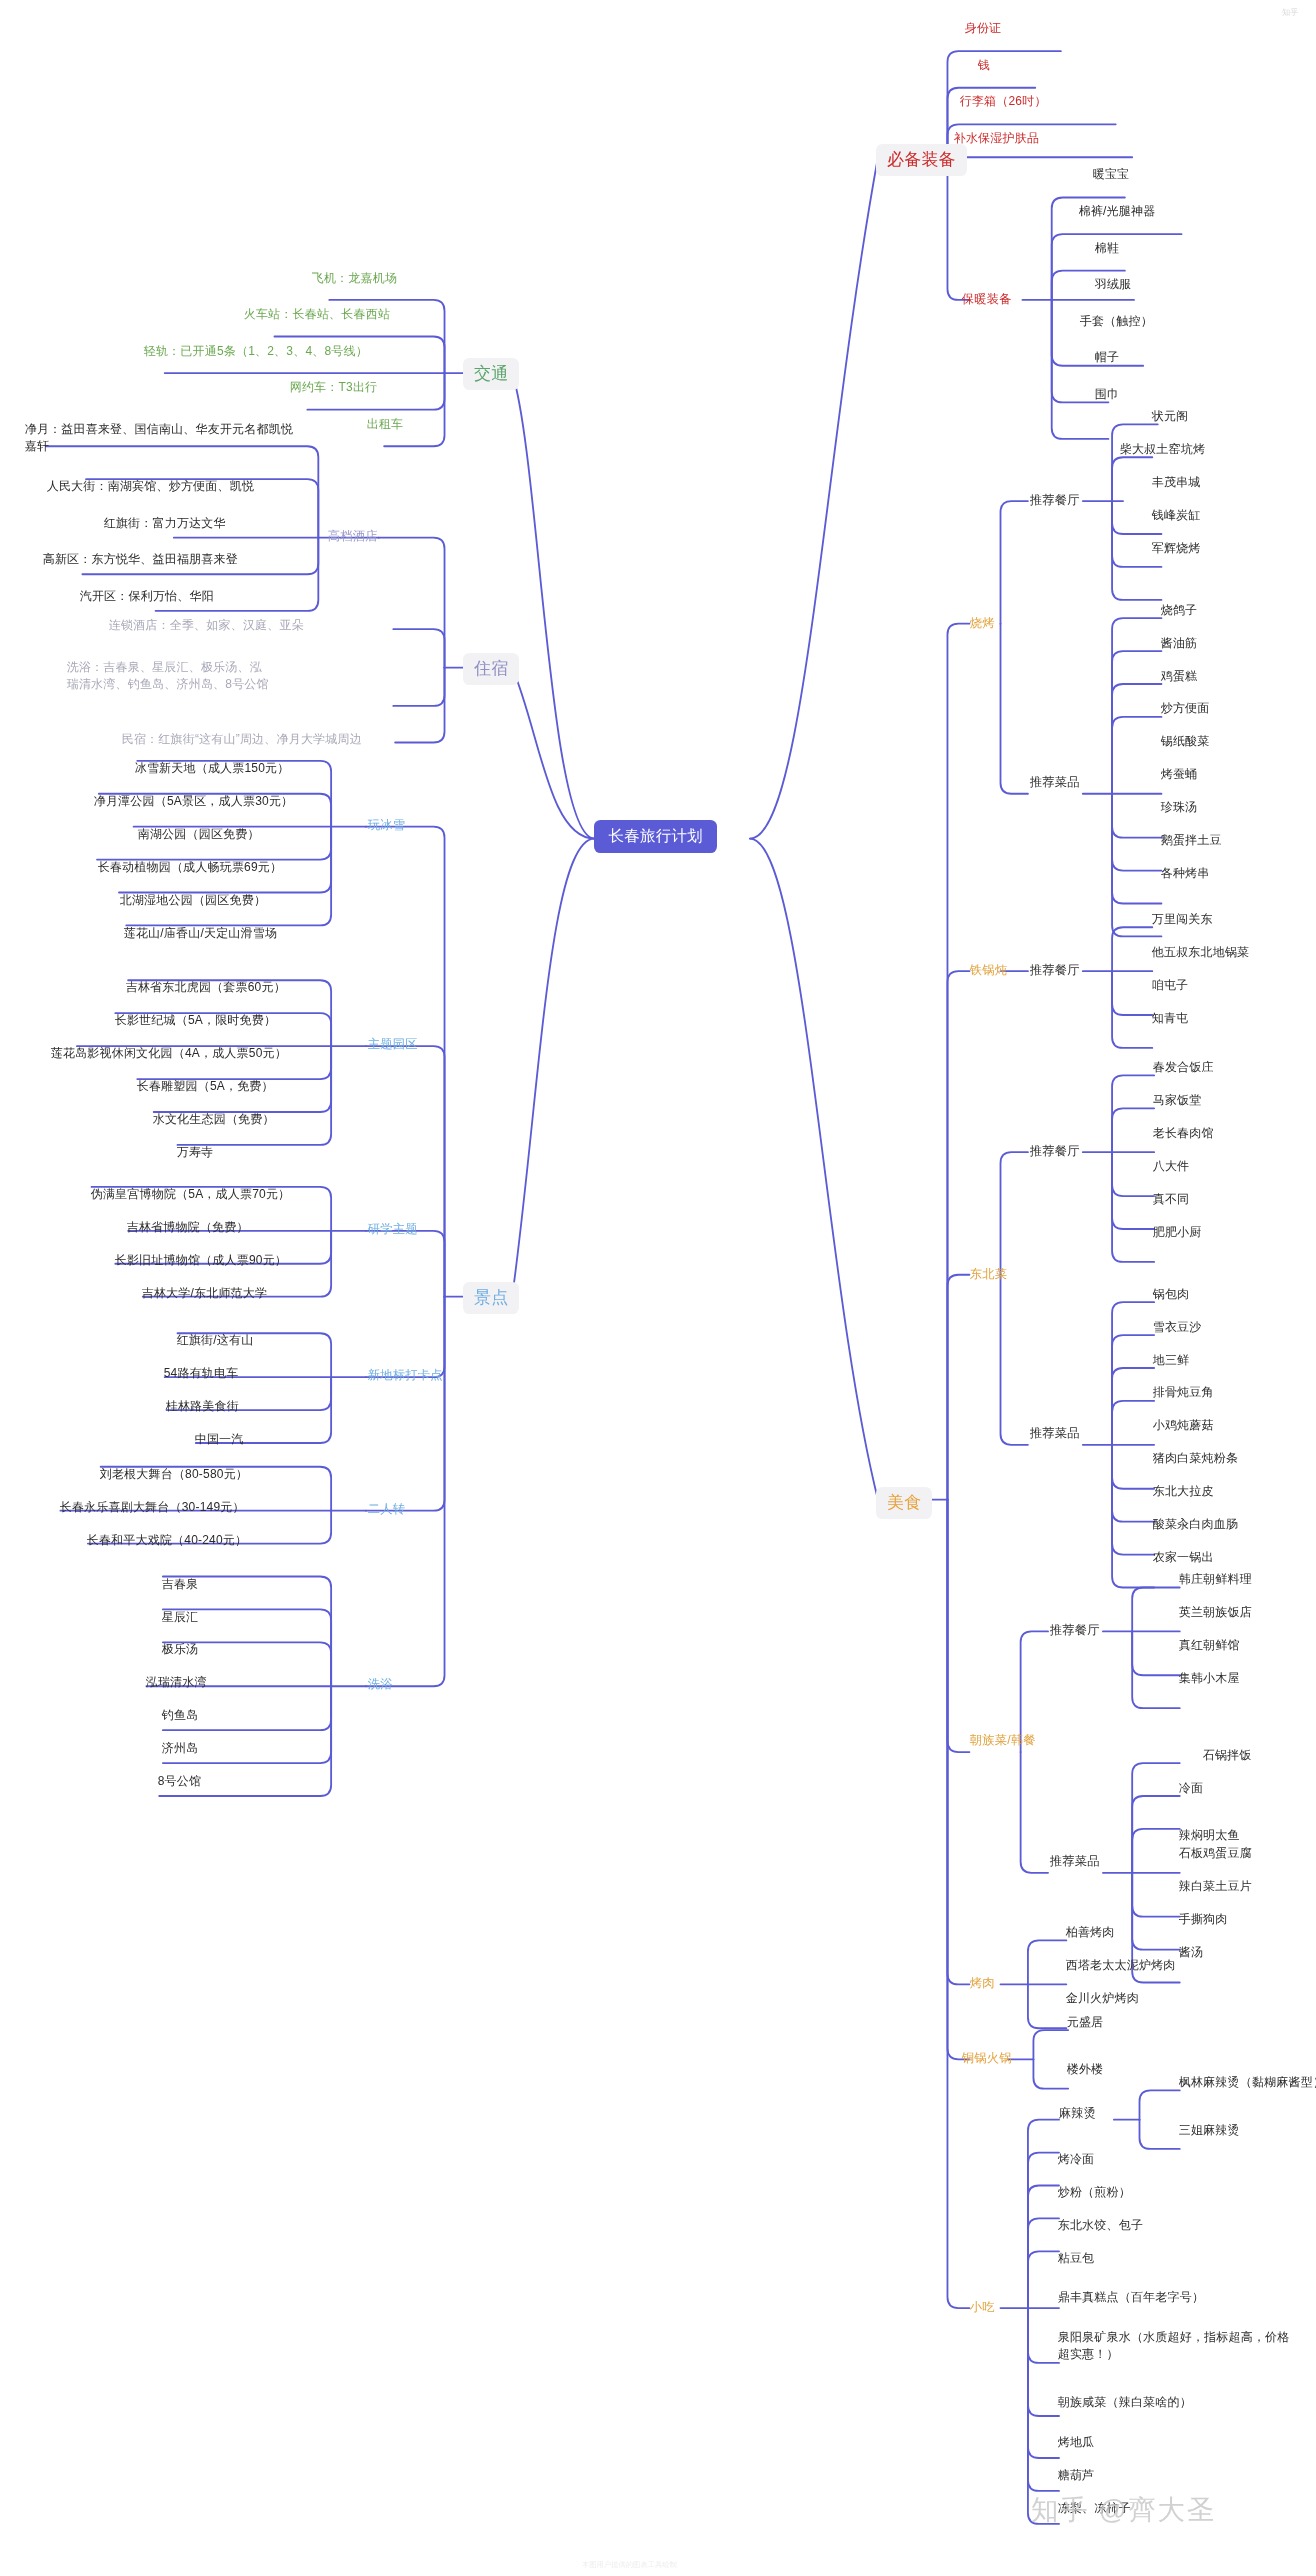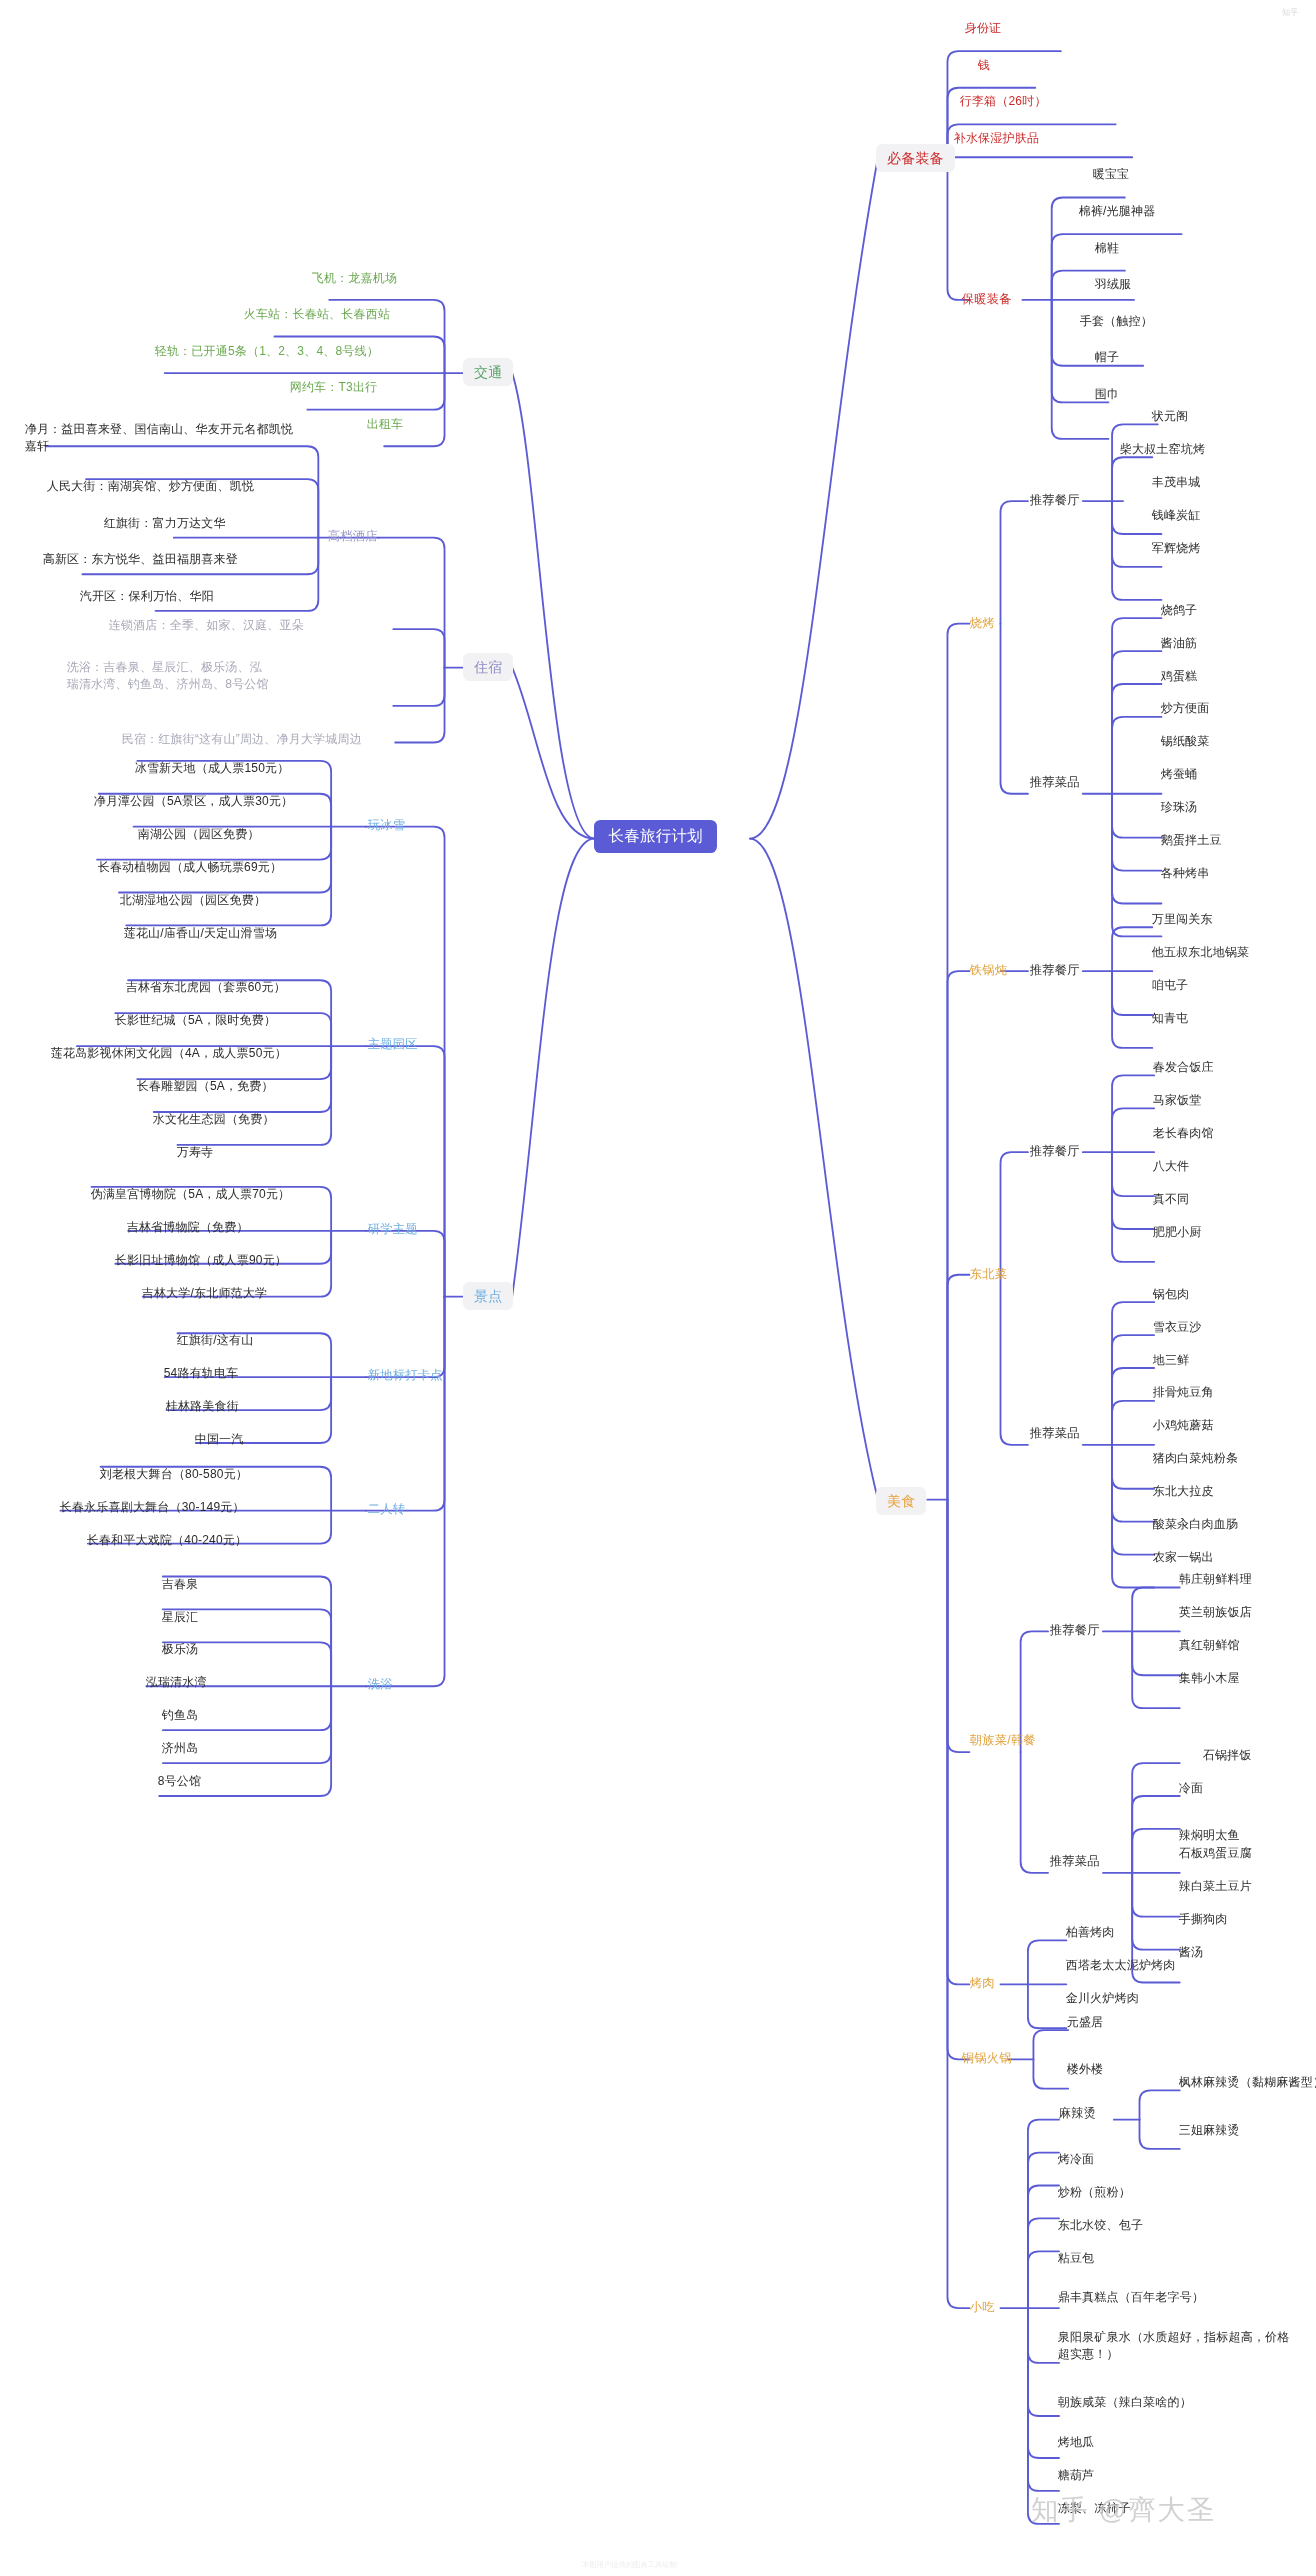--- a/index.html
+++ b/index.html
@@ -33,21 +33,21 @@
     border-radius: 6.4px;
     padding: 6.4px 14.6px;
     font-size: 15.5px;
     font-weight: 400;
   }
   
   .l1 {
     background: #f2f2f5;
     border-radius: 6.4px;
     padding: 4.6px 11px;
-    font-size: 14px;
+    font-size: 17px;
   }
   .l1.green  { color: #5aa469; }
   .l1.purple { color: #8f8fc4; }
   .l1.blue   { color: #6eaee0; }
   .l1.orange { color: #e9a23b; }
   
   .l2 { font-size: 12.3px; padding: 1.8px 3.7px; }
   .l2.purple { color: #9a9ac9; }
   .l2.blue   { color: #6eaee0; }
   .l2.orange { color: #e2a23c; }
@@ -290,21 +290,21 @@
   <div class="node l3" style="left:1061px; top:203px;margin-left:15px;">棉裤/光腿神器</div>
   <div class="node l3" style="left:1092px; top:240px;">棉鞋</div>
   <div class="node l3" style="left:1092px; top:276px;">羽绒服</div>
   <div class="node l3" style="left:1077px; top:313px;">手套（触控）</div>
   <div class="node l3" style="left:1092px; top:349px;">帽子</div>
   <div class="node l3" style="left:1092px; top:386px;">围巾</div>
 
   <div class="node l1 green" style="left:463px; top:358px;">交通</div>
   <div class="node l3 green" style="left:309px; top:270px;">飞机：龙嘉机场</div>
   <div class="node l3 green" style="left:241px; top:306px;">火车站：长春站、长春西站</div>
-  <div class="node l3 green" style="left:152px; top:343px;">轻轨：已开通5条（1、2、3、4、8号线）</div>
+  <div class="node l3 green" style="left:141px; top:343px;">轻轨：已开通5条（1、2、3、4、8号线）</div>
   <div class="node l3 green" style="left:287px; top:379px;">网约车：T3出行</div>
   <div class="node l3 green" style="left:364px; top:416px;">出租车</div>
 
   <div class="node l1 purple" style="left:463px; top:653px;">住宿</div>
   <div class="node l2 purple" style="left:324px; top:526px;">高档酒店</div>
   <div class="node l3 wrap" style="left:22px; top:420px; width:274px;">净月：益田喜来登、国信南山、华友开元名都凯悦嘉轩</div>
   <div class="node l3" style="left:44px; top:478px;">人民大街：南湖宾馆、炒方便面、凯悦</div>
   <div class="node l3" style="left:101px; top:515px;">红旗街：富力万达文华</div>
   <div class="node l3" style="left:40px; top:551px;">高新区：东方悦华、益田福朋喜来登</div>
   <div class="node l3" style="left:77px; top:588px;">汽开区：保利万怡、华阳</div>

